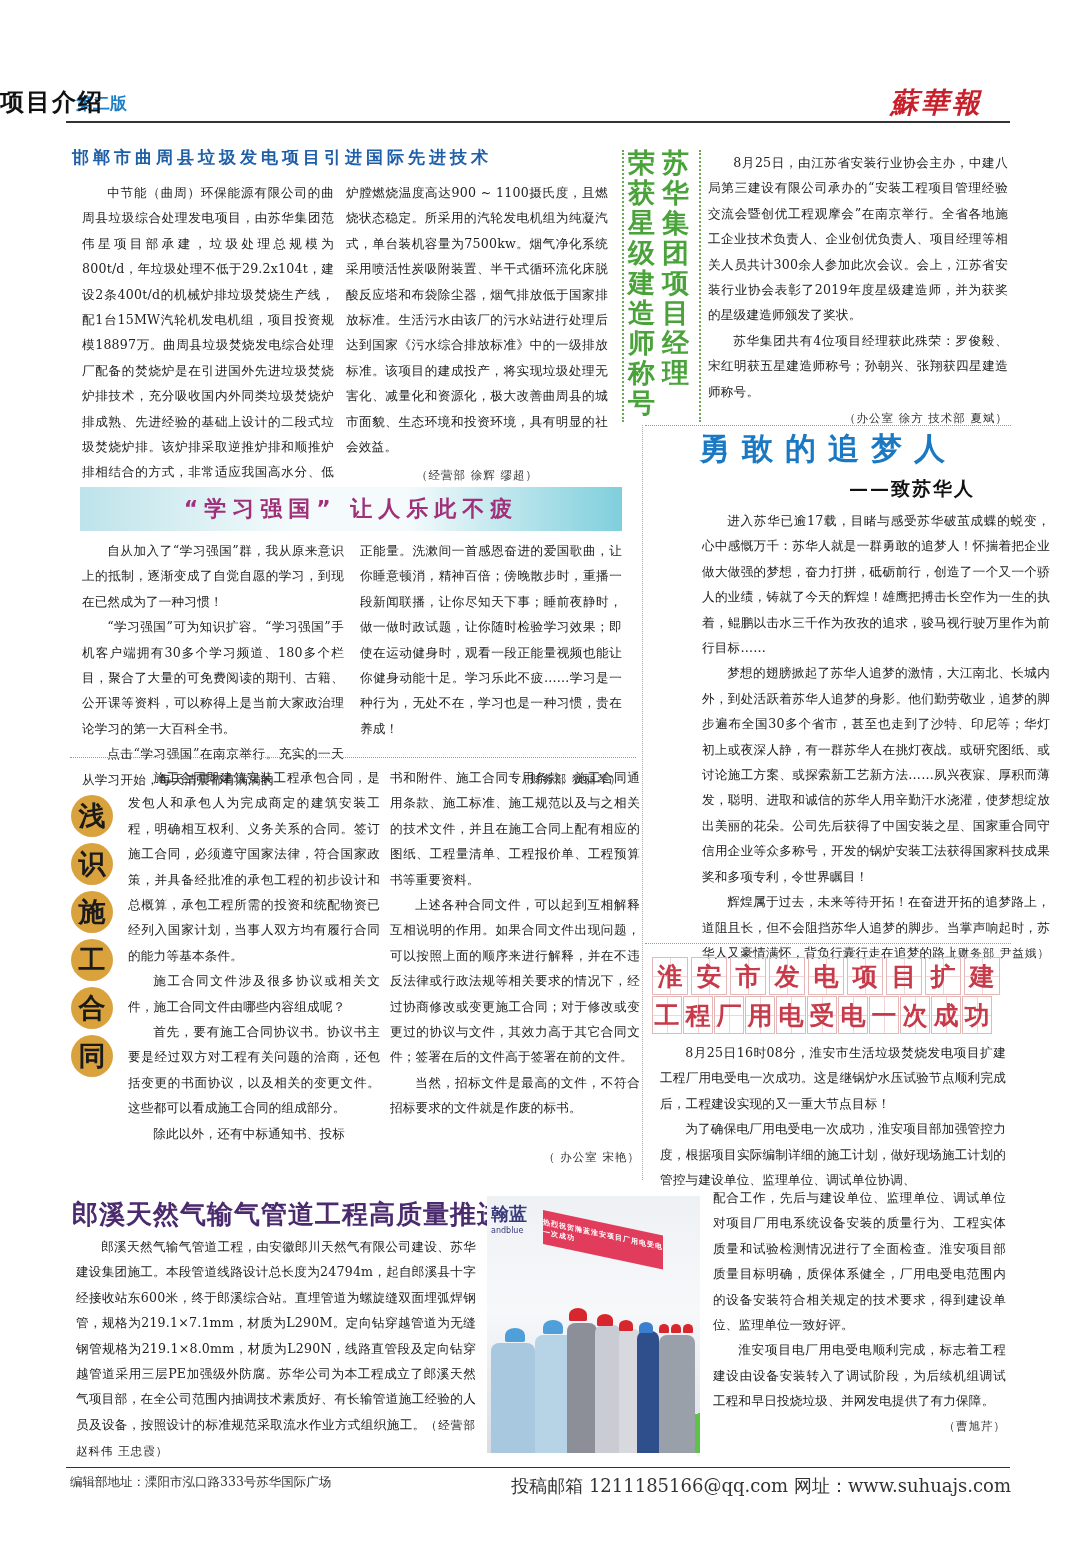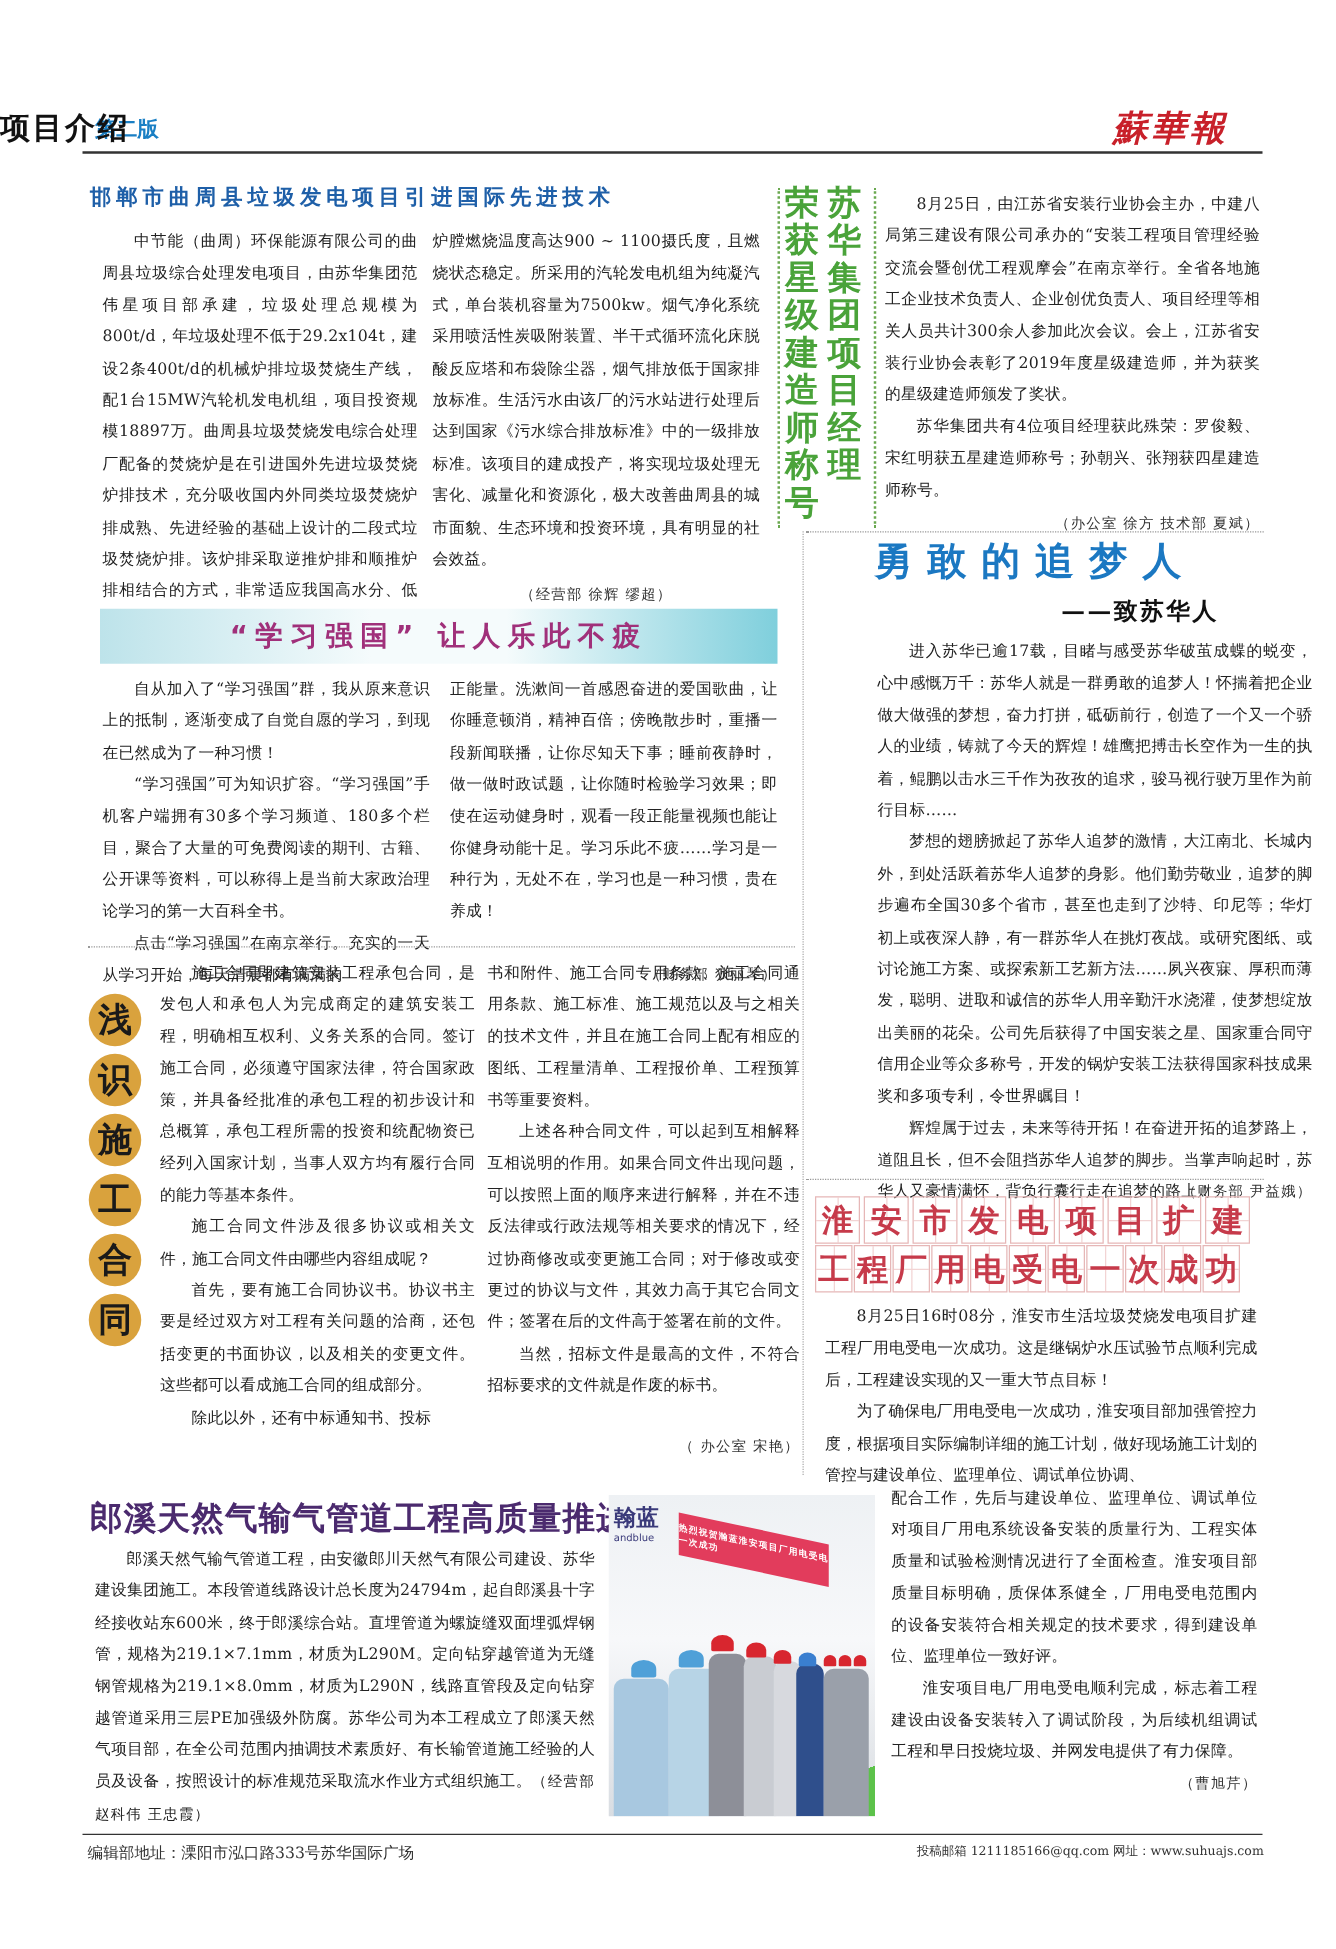--- a/index.html
+++ b/index.html
@@ -64,21 +64,21 @@
   #photo-banner { position:absolute; left: 56px; top: 14px; width: 120px; height: 34px; background:#e23c5c; transform: skewY(12deg); transform-origin: left top; color:#fff; font-family:"DejaVu Sans",sans-serif; font-weight:bold; font-size:11px; display:flex; align-items:center; justify-content:center; letter-spacing:1px; }
   #photo-logo { position:absolute; left: 4px; top: 6px; font-family:"DejaVu Sans",sans-serif; font-weight:bold; font-size:18px; color:#3a3a7a; }
   #photo-logo-sub { position:absolute; left: 4px; top: 30px; font-family:"DejaVu Sans",sans-serif; font-size:8px; color:#3a3a7a; }
   .worker { position:absolute; bottom: 0; border-radius: 8px 8px 0 0; }
   .helmet { position:absolute; border-radius: 50% 50% 10% 10%; }
   #photo-floor { position:absolute; right:0; bottom:0; width: 20px; height: 60px; background: linear-gradient(160deg, transparent 40%, #5cc24a 40%); }
 
   
   #rule-bottom { left: 66px; top: 1467px; width: 944px; height: 1px; background: #333; }
   #footer-left { left: 70px; top: 1474px; font-size: 12.5px; color: #333; }
-  #footer-right { right: 58px; top: 1474px; font-size: 10px; color: #333; }
+  #footer-right { right: 58px; top: 1474px; font-size: 18px; color: #333; }
 </style>
 </head>
 <body>
 
 <div class="abs" id="edition">第二版</div>
 <div class="abs" id="section">项目介绍</div>
 <div class="abs" id="paper">蘇華報</div>
 <div class="abs" id="rule-top"></div>
 
 <div class="abs" id="a1-title">邯郸市曲周县垃圾发电项目引进国际先进技术</div>

